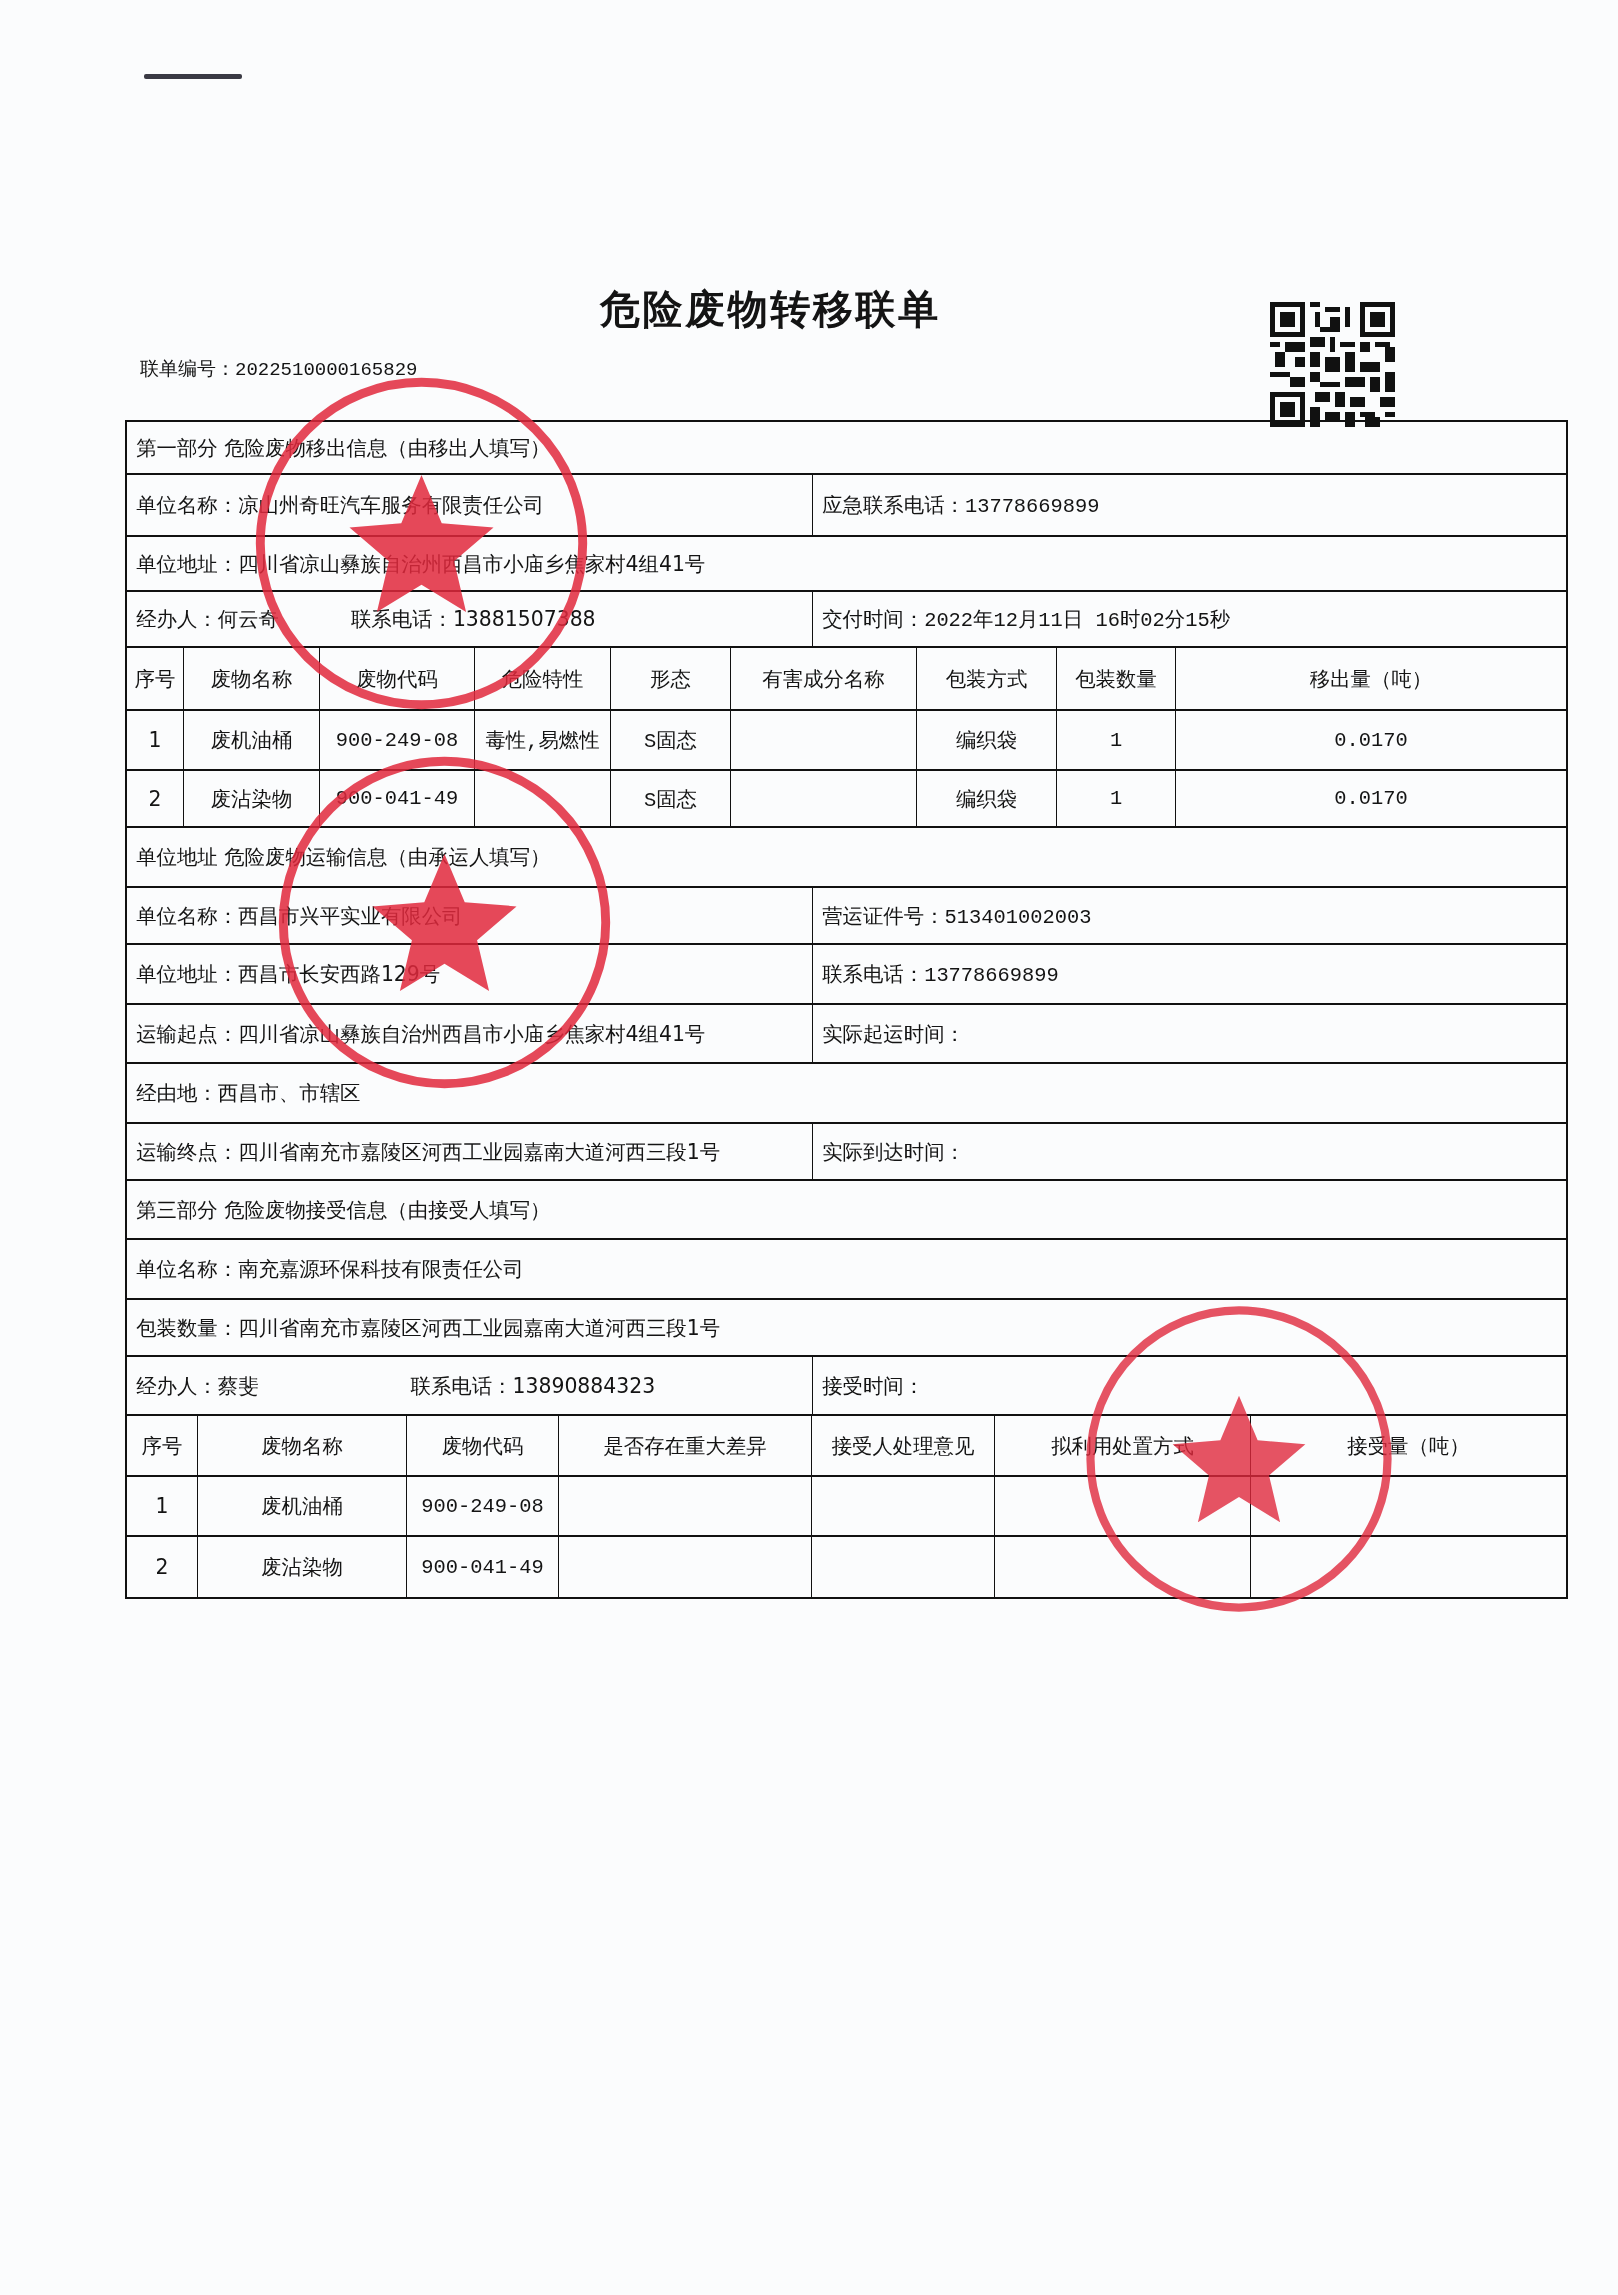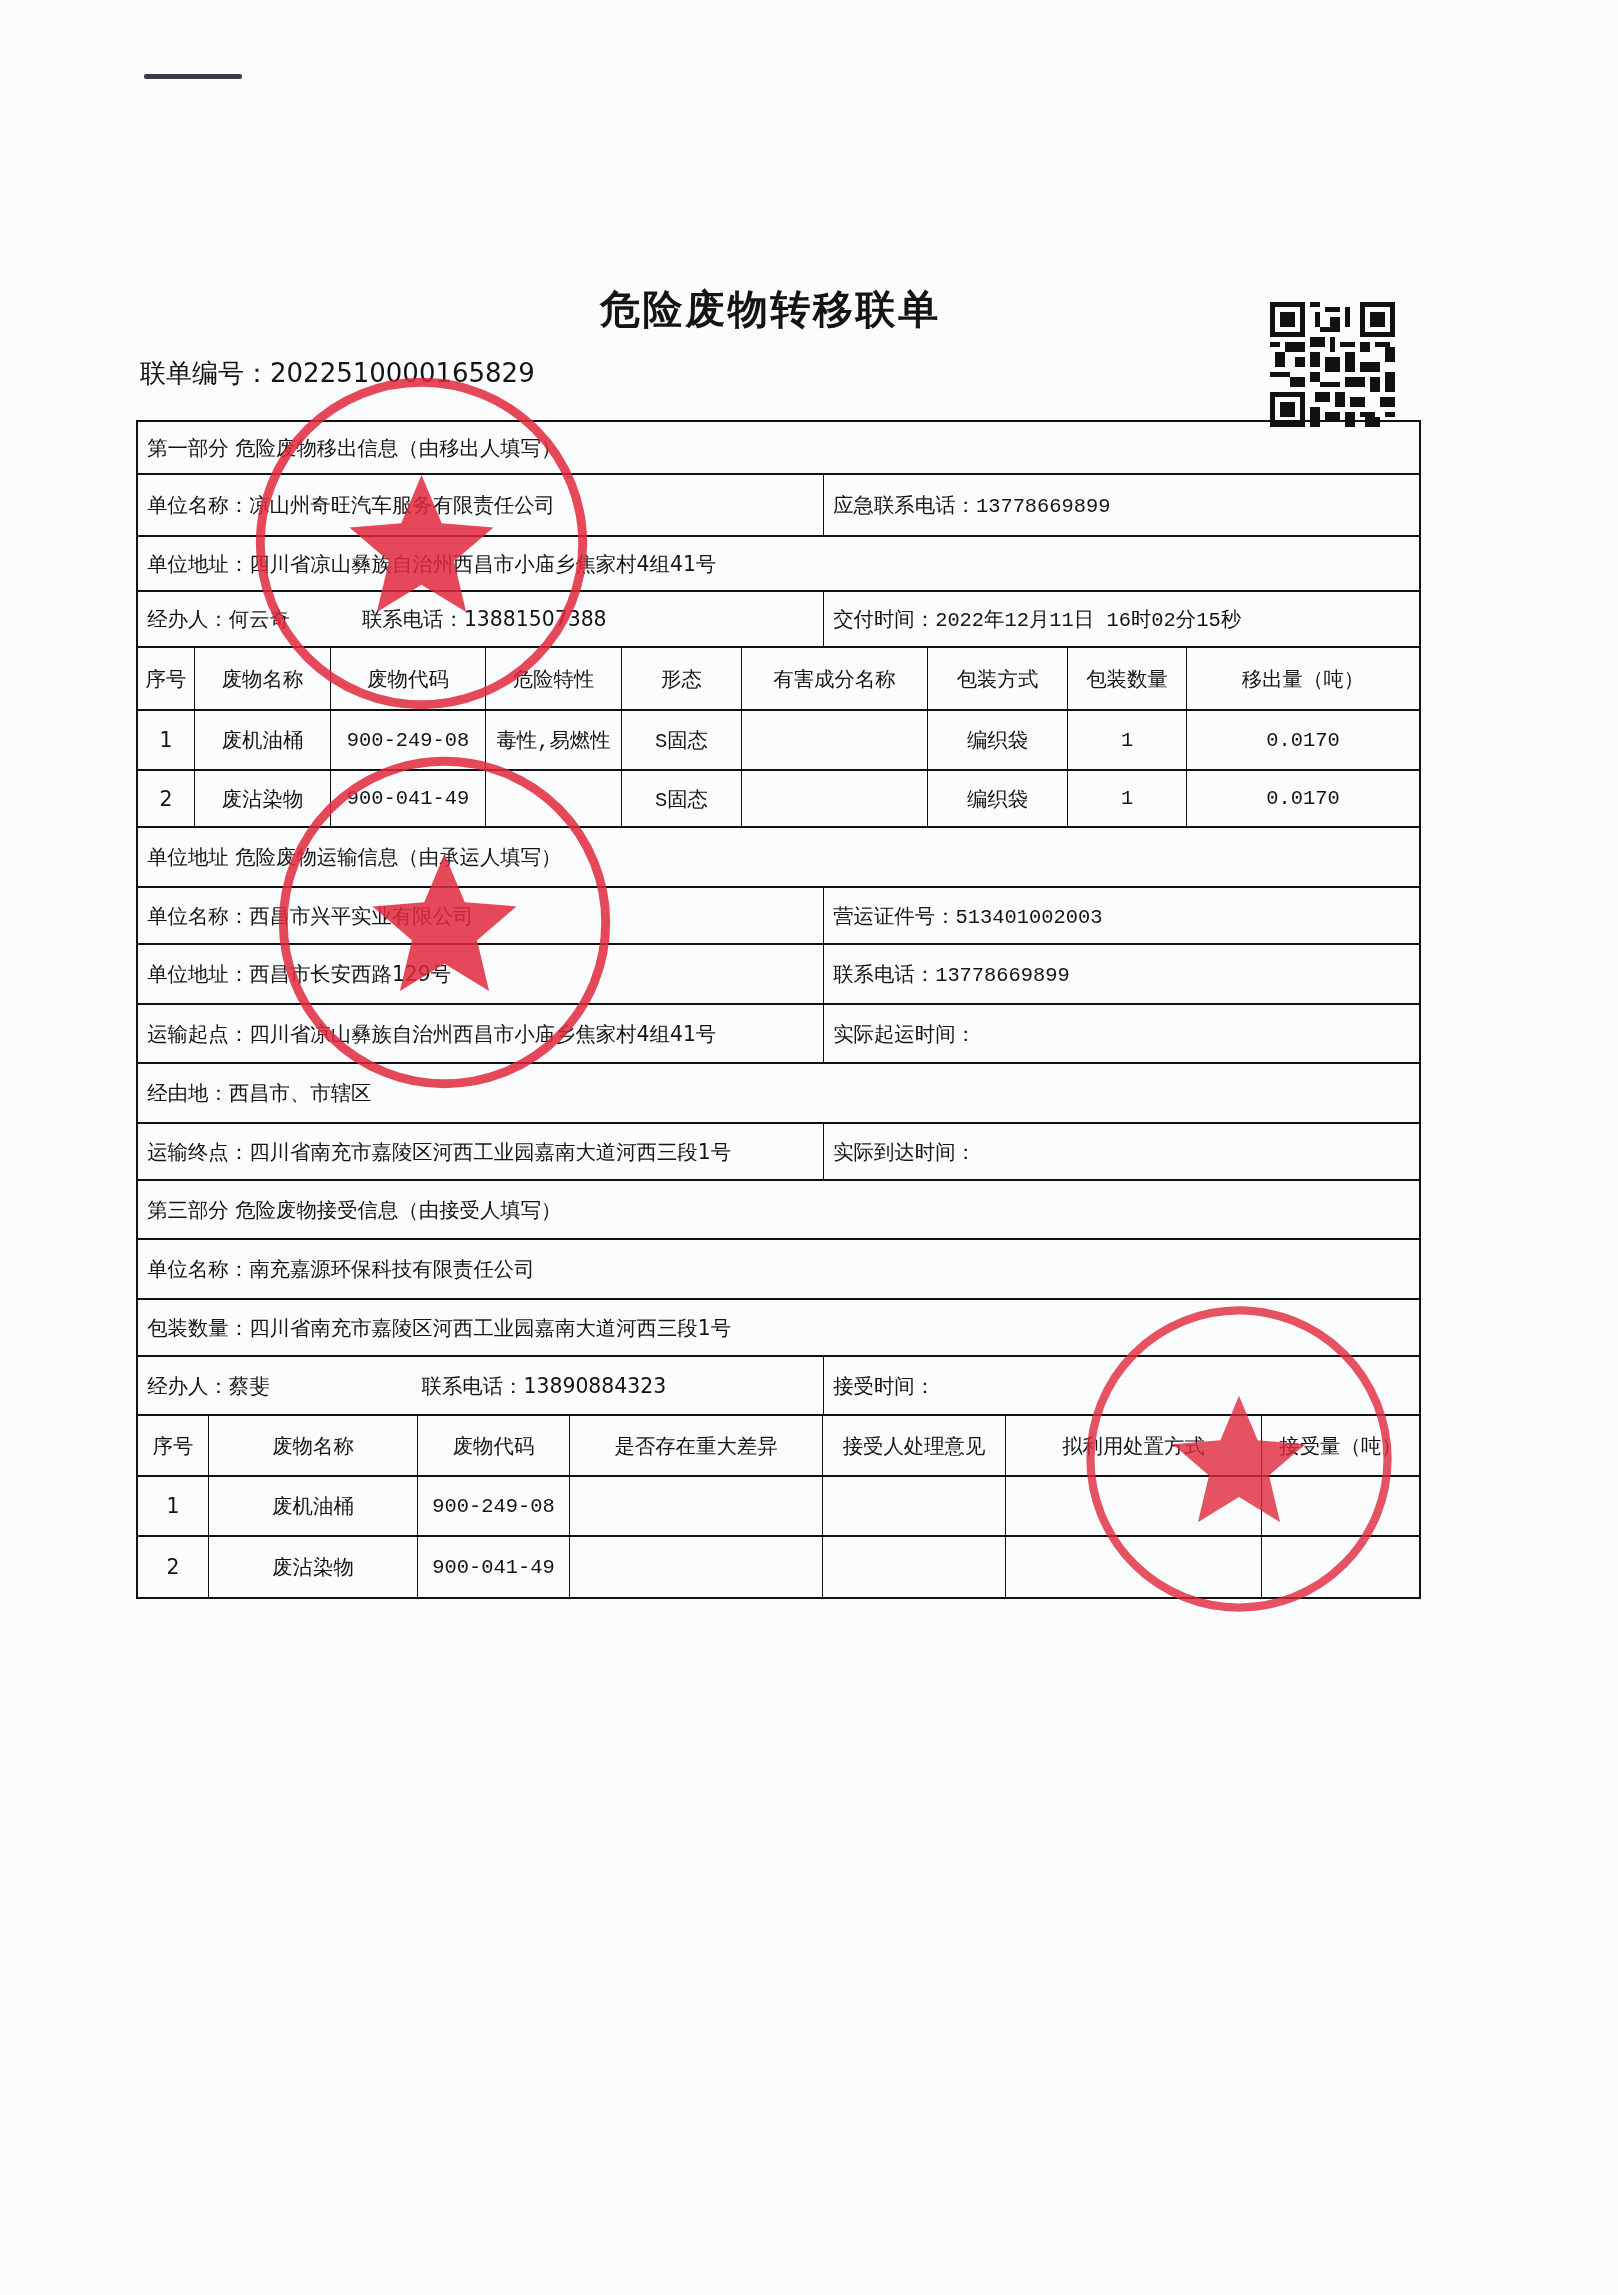--- a/index.html
+++ b/index.html
@@ -5,23 +5,23 @@
   html, body { margin:0; padding:0; }
   body {
     width:1619px; height:2295px; position:relative; overflow:hidden;
     background:#fbfcfd;
     font-family:"DejaVu Sans","Liberation Sans",sans-serif;
     color:#141414;
   }
   .abs { position:absolute; }
   .topmark { left:144px; top:74px; width:98px; height:5.3px; background:#3a3a44; border-radius:2px; }
   .title { left:600px; top:282px; font-size:40px; font-weight:bold; letter-spacing:2.6px; font-family:"DejaVu Sans",sans-serif; }
-  .serial { left:140px; top:356px; font-size:26px; }
+  .serial { left:140px; top:356px; font-size:19px;font-family:Liberation Mono, monospace; }
   .qr { left:1270px; top:302px; width:125px; height:125px; }
-  .form { left:136px; top:420px; width:1285px; }
+  .form { left:125px; top:420px; width:1443px; }
   .row { display:flex; border-left:2px solid #111; border-right:2px solid #111; border-bottom:2px solid #111; box-sizing:border-box; }
   .row.first { border-top:2.6px solid #111; }
   .cell { box-sizing:border-box; display:flex; align-items:center; padding:0 9.2px; font-size:20.4px; white-space:nowrap; overflow:hidden; }
   .cell + .cell { border-left:1.3px solid #111;font-family:Liberation Mono, monospace; }
   .cell.c { justify-content:center; padding:0 2.6px; }
   .gap { display:inline-block; width:72px; }
   .seal { position:absolute; border-radius:50%; pointer-events:none; }
   .seal svg { width:100%; height:100%; }
 </style>
 </head>

